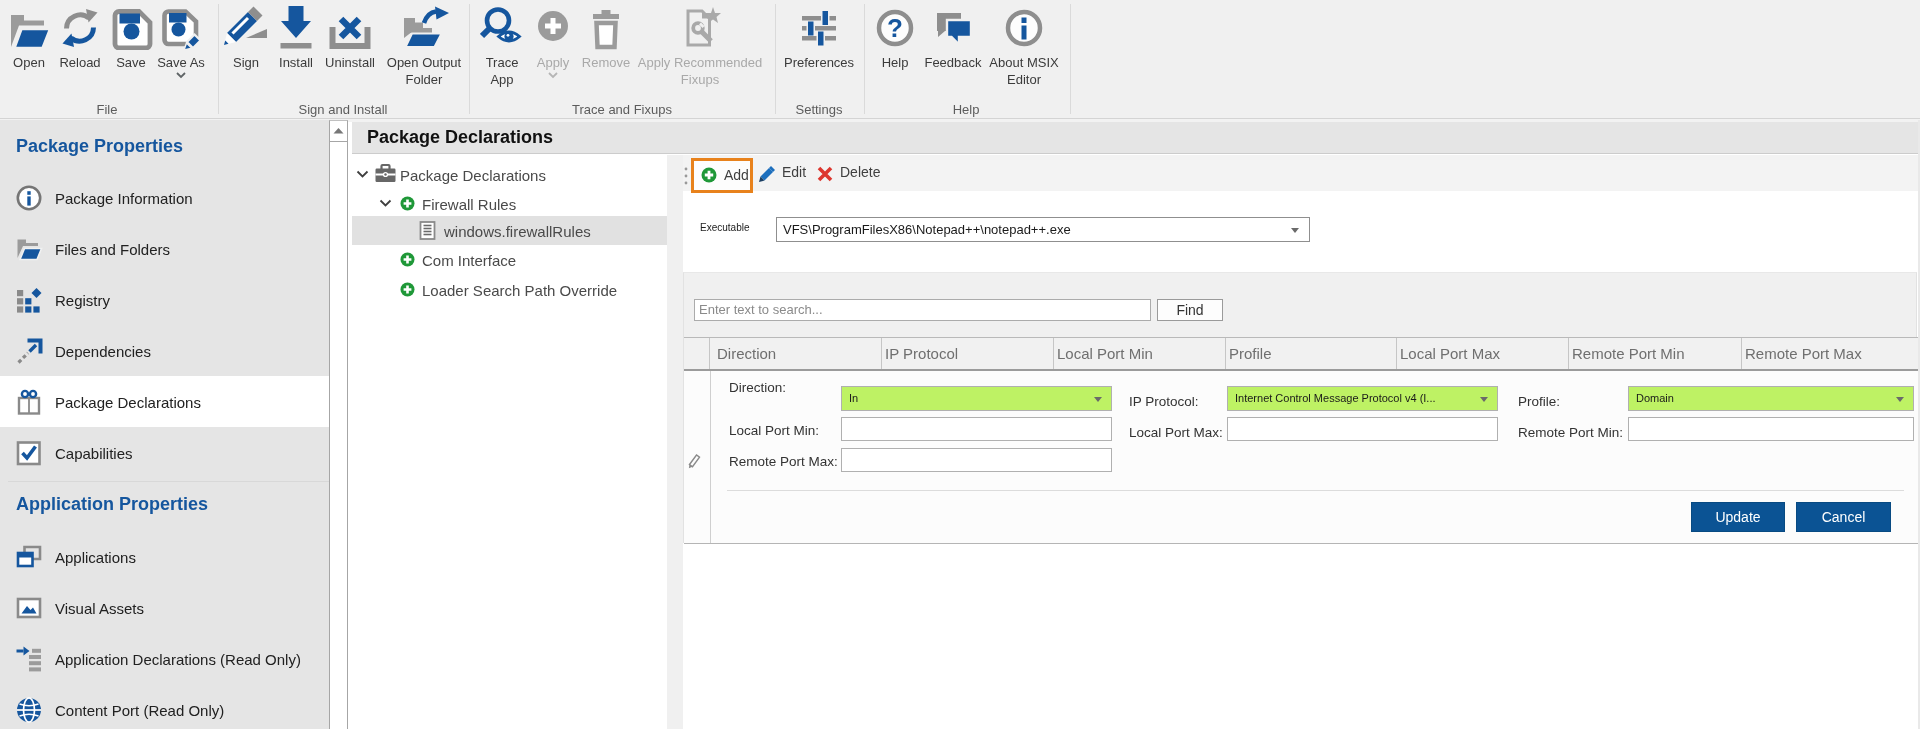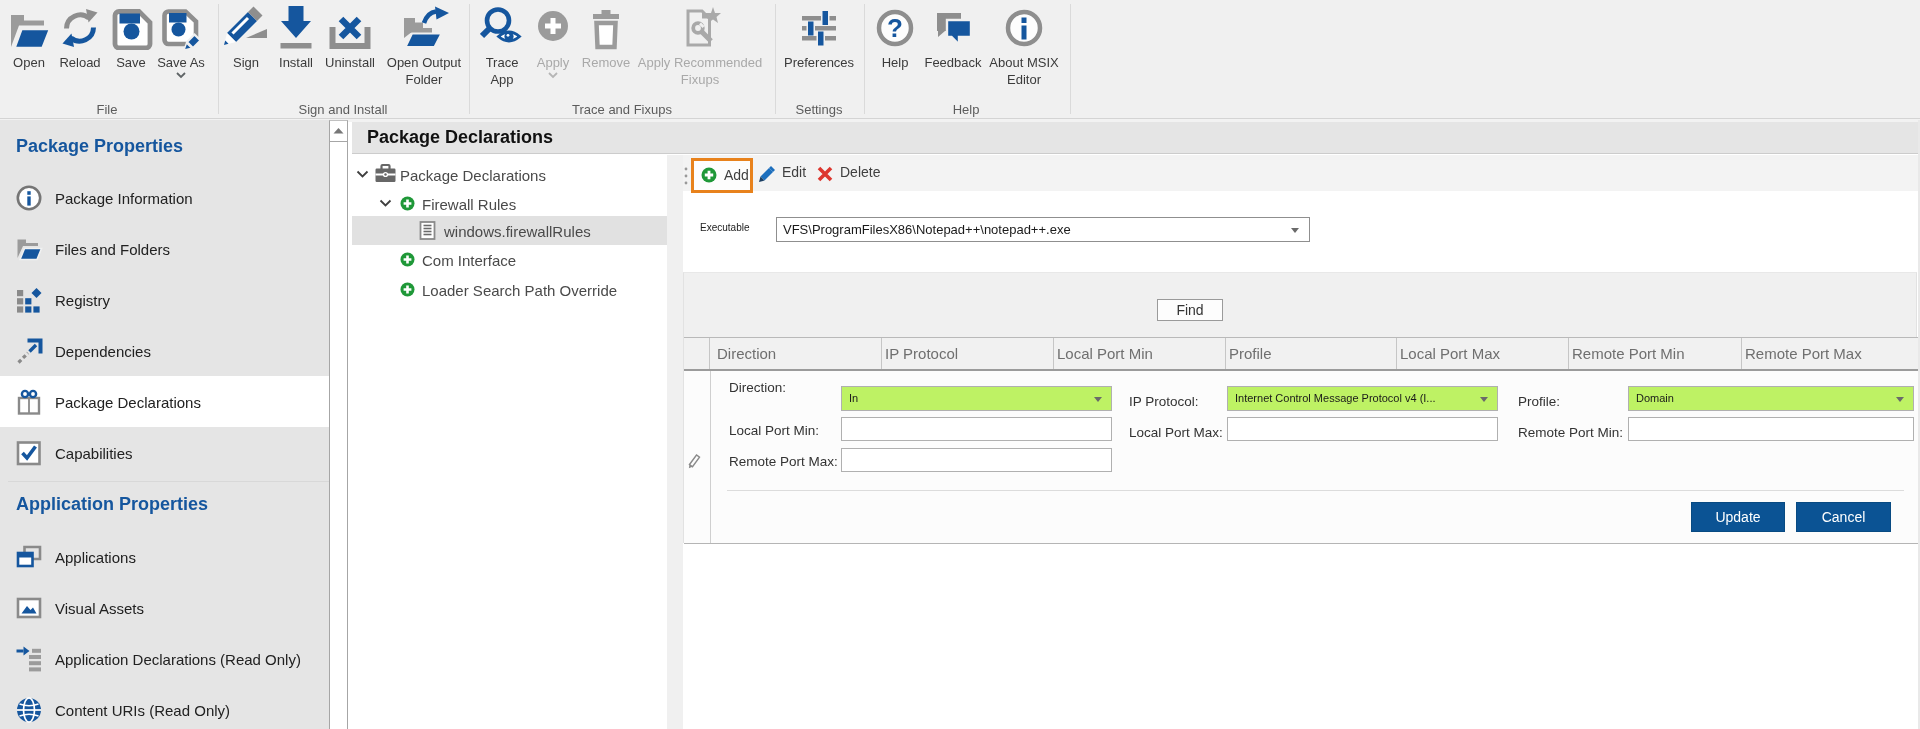--- a/index.html
+++ b/index.html
@@ -334,21 +334,21 @@
 </div>
 
 <div class="sbitem" style="top:564px">
 <svg width="28" height="28" viewBox="0 0 28 28">
 <circle cx="14" cy="14" r="12" fill="#15569e"></circle>
 <ellipse cx="14" cy="14" rx="5.5" ry="12" stroke="#fff" stroke-width="1.7" fill="none"></ellipse>
 <line x1="2" y1="14" x2="26" y2="14" stroke="#fff" stroke-width="1.7"></line>
 <path d="M4.5 8 Q14 11.5 23.5 8" stroke="#fff" stroke-width="1.5" fill="none"></path>
 <path d="M4.5 20 Q14 16.5 23.5 20" stroke="#fff" stroke-width="1.5" fill="none"></path>
 </svg>
-<div class="txt">Content URIs (Read Only)</div>
+<div class="txt">Content Port (Read Only)</div>
 </div>
 </div>
 <div class="abs" id="sbscroll"></div>
 <div class="abs" id="sbbtn"><svg width="17" height="20">
       <polygon points="8.5,7 13.5,12.5 3.5,12.5" fill="#777"></polygon>
     </svg></div>
 <div class="abs" id="titlebar">
     <div class="t">Package Declarations</div>
   </div>
 <div class="abs" id="treepanel">
@@ -428,20 +428,21 @@
           <path d="M2 2 L14 14 M14 2 L2 14" stroke="#dd372f" stroke-width="3.6"></path>
         </svg>
 </div>
 <div class="abs tbtxt" style="left:157px;top:9px">Delete</div>
 </div>
 <div class="abs" id="exelabel">Executable</div>
 <div class="abs" id="exebox">VFS\ProgramFilesX86\Notepad++\notepad++.exe
 <div class="carr" style="right:10px;top:10px"></div></div>
 
 <div class="abs" id="container">
+<div class="abs" id="searchbox">Enter text to search...</div>
 <div class="abs" id="findbtn">Find</div>
 <div class="abs" id="thead">
 <div class="thcell" style="left:0;width:26px"></div>
 <div class="thcell" style="left:26px;width:172px;padding-left:7px">Direction</div>
 <div class="thcell" style="left:198px;width:172px">IP Protocol</div>
 <div class="thcell" style="left:370px;width:172px">Local Port Min</div>
 <div class="thcell" style="left:542px;width:171px">Profile</div>
 <div class="thcell" style="left:713px;width:172px">Local Port Max</div>
 <div class="thcell" style="left:885px;width:173px">Remote Port Min</div>
 <div class="thcell" style="left:1058px;width:176px;border-right:none">Remote Port Max</div>

